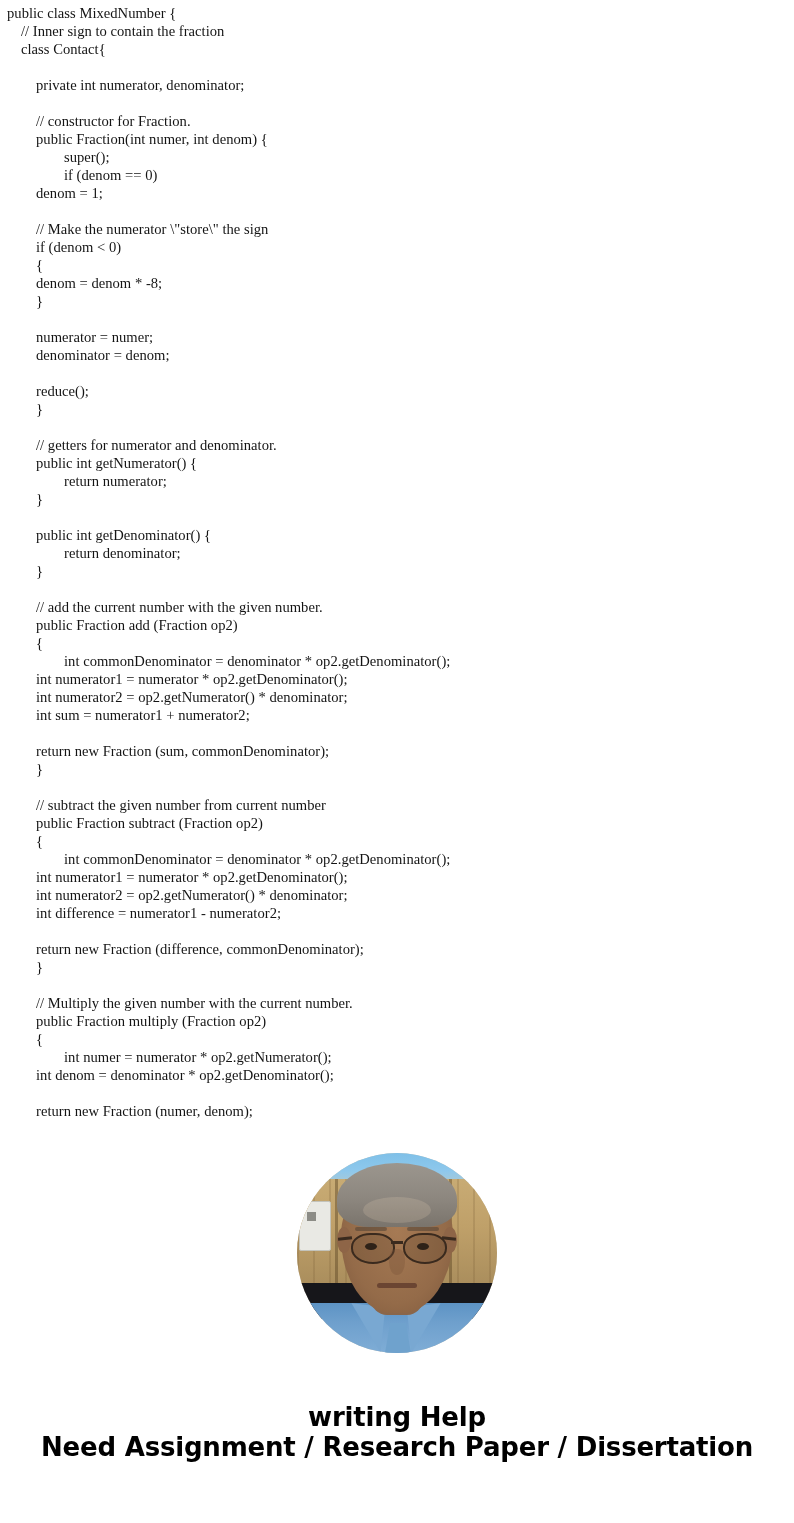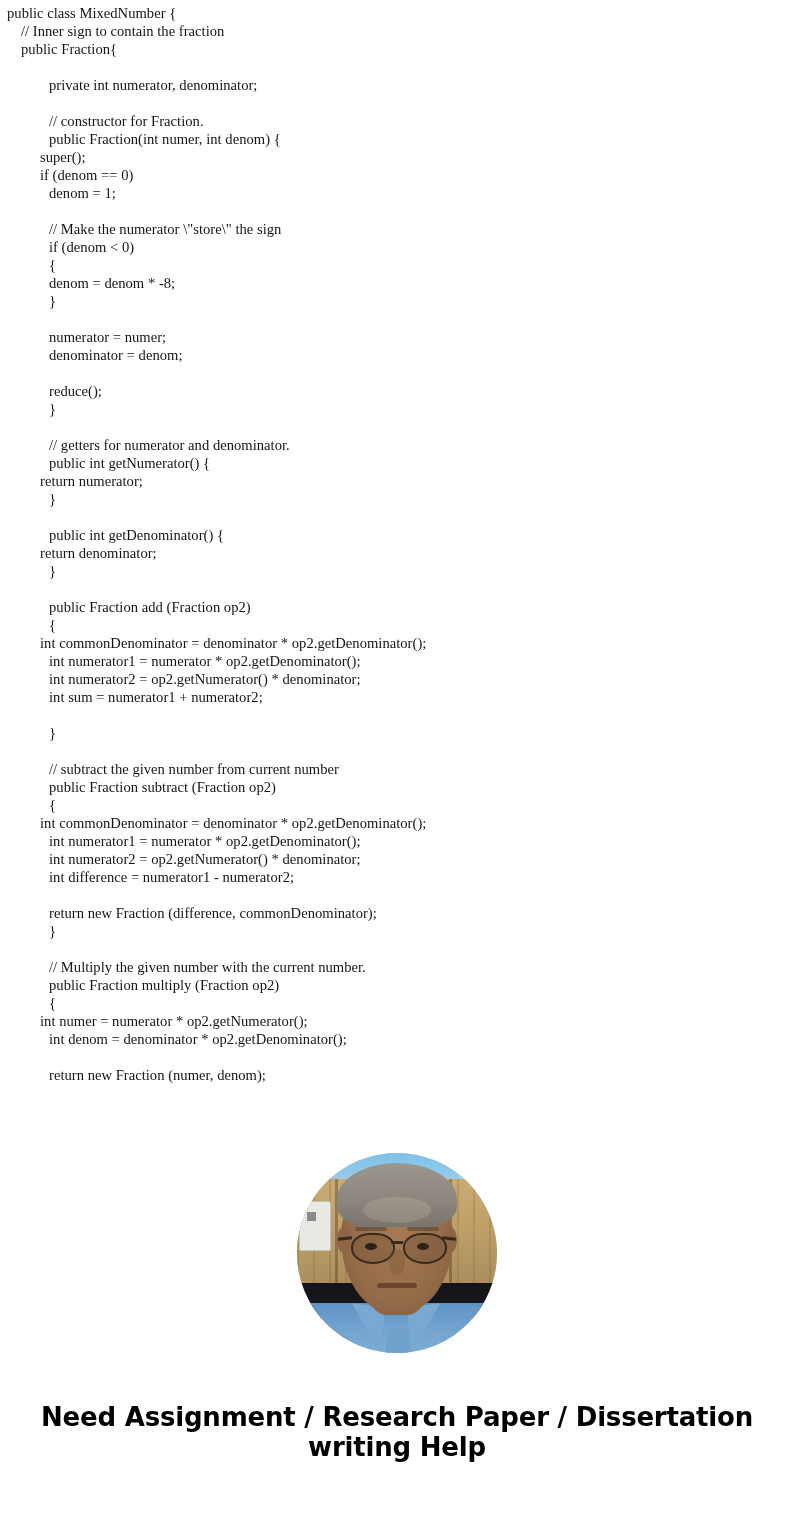--- a/index.html
+++ b/index.html
@@ -32,22 +32,22 @@
     white-space: pre;
     color: #141414;
     letter-spacing: 0.02px;
   }
   .code-line.blank {
     height: 18px;
   }
   
   .ind0 { padding-left: 7px; }
   .ind1 { padding-left: 21px; }
-  .ind2 { padding-left: 36px; margin-left: 13px; }
-  .ind3 { padding-left: 40px; }
+  .ind2 { padding-left: 36px; }
+  .ind3 { padding-left: 64px; }
 
   
   #avatar-wrap {
     position: absolute;
     left: 297px;
     top: 1153px;
     width: 200px;
     height: 200px;
   }
   #avatar {
@@ -247,21 +247,21 @@
     color: #000000;
     letter-spacing: -0.2px;
   }
 </style>
 </head>
 <body>
 
 <div id="code-block">
     <div class="code-line ind0">public class MixedNumber {</div>
     <div class="code-line ind1">// Inner sign to contain the fraction</div>
-    <div class="code-line ind1">public Fraction{</div>
+    <div class="code-line ind1">class Contact{</div>
     <div class="code-line ind0 blank"></div>
     <div class="code-line ind2">private int numerator, denominator;</div>
     <div class="code-line ind0 blank"></div>
     <div class="code-line ind2">// constructor for Fraction.</div>
     <div class="code-line ind2">public Fraction(int numer, int denom) {</div>
     <div class="code-line ind3">super();</div>
     <div class="code-line ind3">if (denom == 0)</div>
     <div class="code-line ind2">denom = 1;</div>
     <div class="code-line ind0 blank"></div>
     <div class="code-line ind2">// Make the numerator \"store\" the sign</div>
@@ -278,27 +278,29 @@
     <div class="code-line ind0 blank"></div>
     <div class="code-line ind2">// getters for numerator and denominator.</div>
     <div class="code-line ind2">public int getNumerator() {</div>
     <div class="code-line ind3">return numerator;</div>
     <div class="code-line ind2">}</div>
     <div class="code-line ind0 blank"></div>
     <div class="code-line ind2">public int getDenominator() {</div>
     <div class="code-line ind3">return denominator;</div>
     <div class="code-line ind2">}</div>
     <div class="code-line ind0 blank"></div>
+    <div class="code-line ind2">// add the current number with the given number.</div>
     <div class="code-line ind2">public Fraction add (Fraction op2)</div>
     <div class="code-line ind2">{</div>
     <div class="code-line ind3">int commonDenominator = denominator * op2.getDenominator();</div>
     <div class="code-line ind2">int numerator1 = numerator * op2.getDenominator();</div>
     <div class="code-line ind2">int numerator2 = op2.getNumerator() * denominator;</div>
     <div class="code-line ind2">int sum = numerator1 + numerator2;</div>
     <div class="code-line ind0 blank"></div>
+    <div class="code-line ind2">return new Fraction (sum, commonDenominator);</div>
     <div class="code-line ind2">}</div>
     <div class="code-line ind0 blank"></div>
     <div class="code-line ind2">// subtract the given number from current number</div>
     <div class="code-line ind2">public Fraction subtract (Fraction op2)</div>
     <div class="code-line ind2">{</div>
     <div class="code-line ind3">int commonDenominator = denominator * op2.getDenominator();</div>
     <div class="code-line ind2">int numerator1 = numerator * op2.getDenominator();</div>
     <div class="code-line ind2">int numerator2 = op2.getNumerator() * denominator;</div>
     <div class="code-line ind2">int difference = numerator1 - numerator2;</div>
     <div class="code-line ind0 blank"></div>
@@ -340,15 +342,15 @@
     <div class="glasses-r"></div>
     <div class="glasses-bridge"></div>
     <div class="temple-l"></div>
     <div class="temple-r"></div>
     <div class="nose"></div>
     <div class="mouth"></div>
   </div>
 </div>
 
 <div id="promo">
+  <div class="promo-line">writing Help</div>
   <div class="promo-line">Need Assignment / Research Paper / Dissertation</div>
-  <div class="promo-line">writing Help</div>
 </div>
 
 </body></html>

